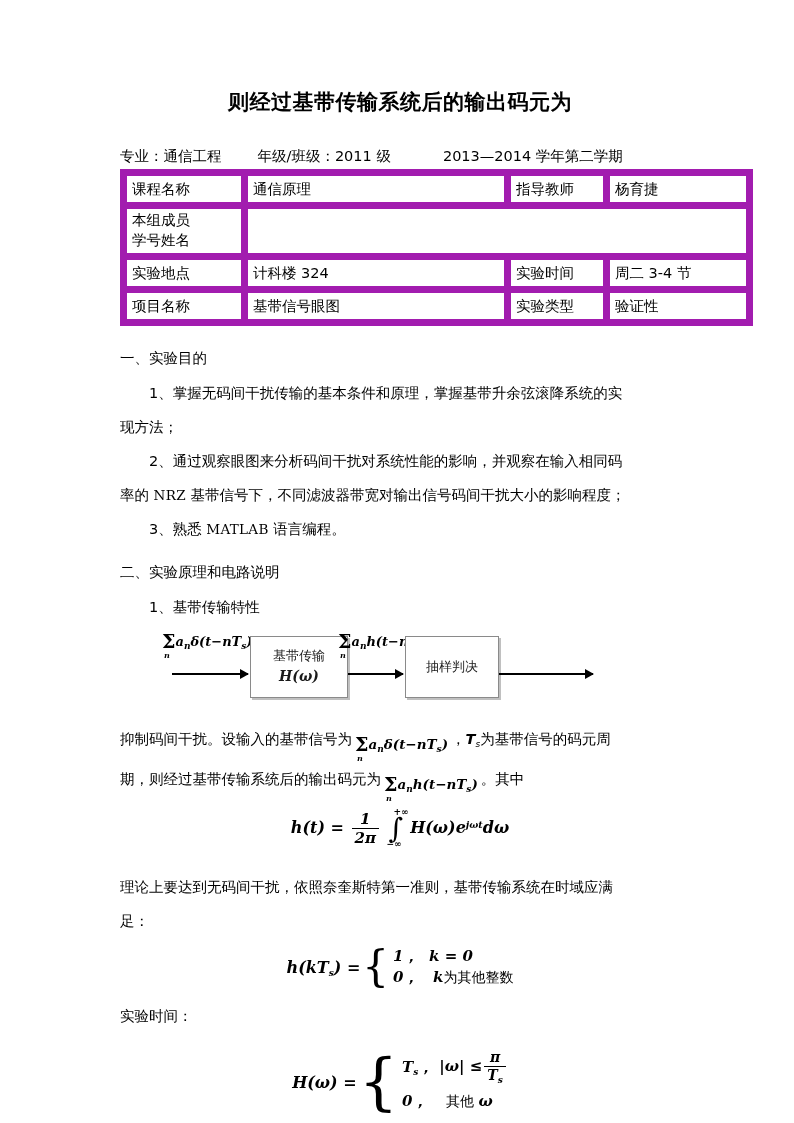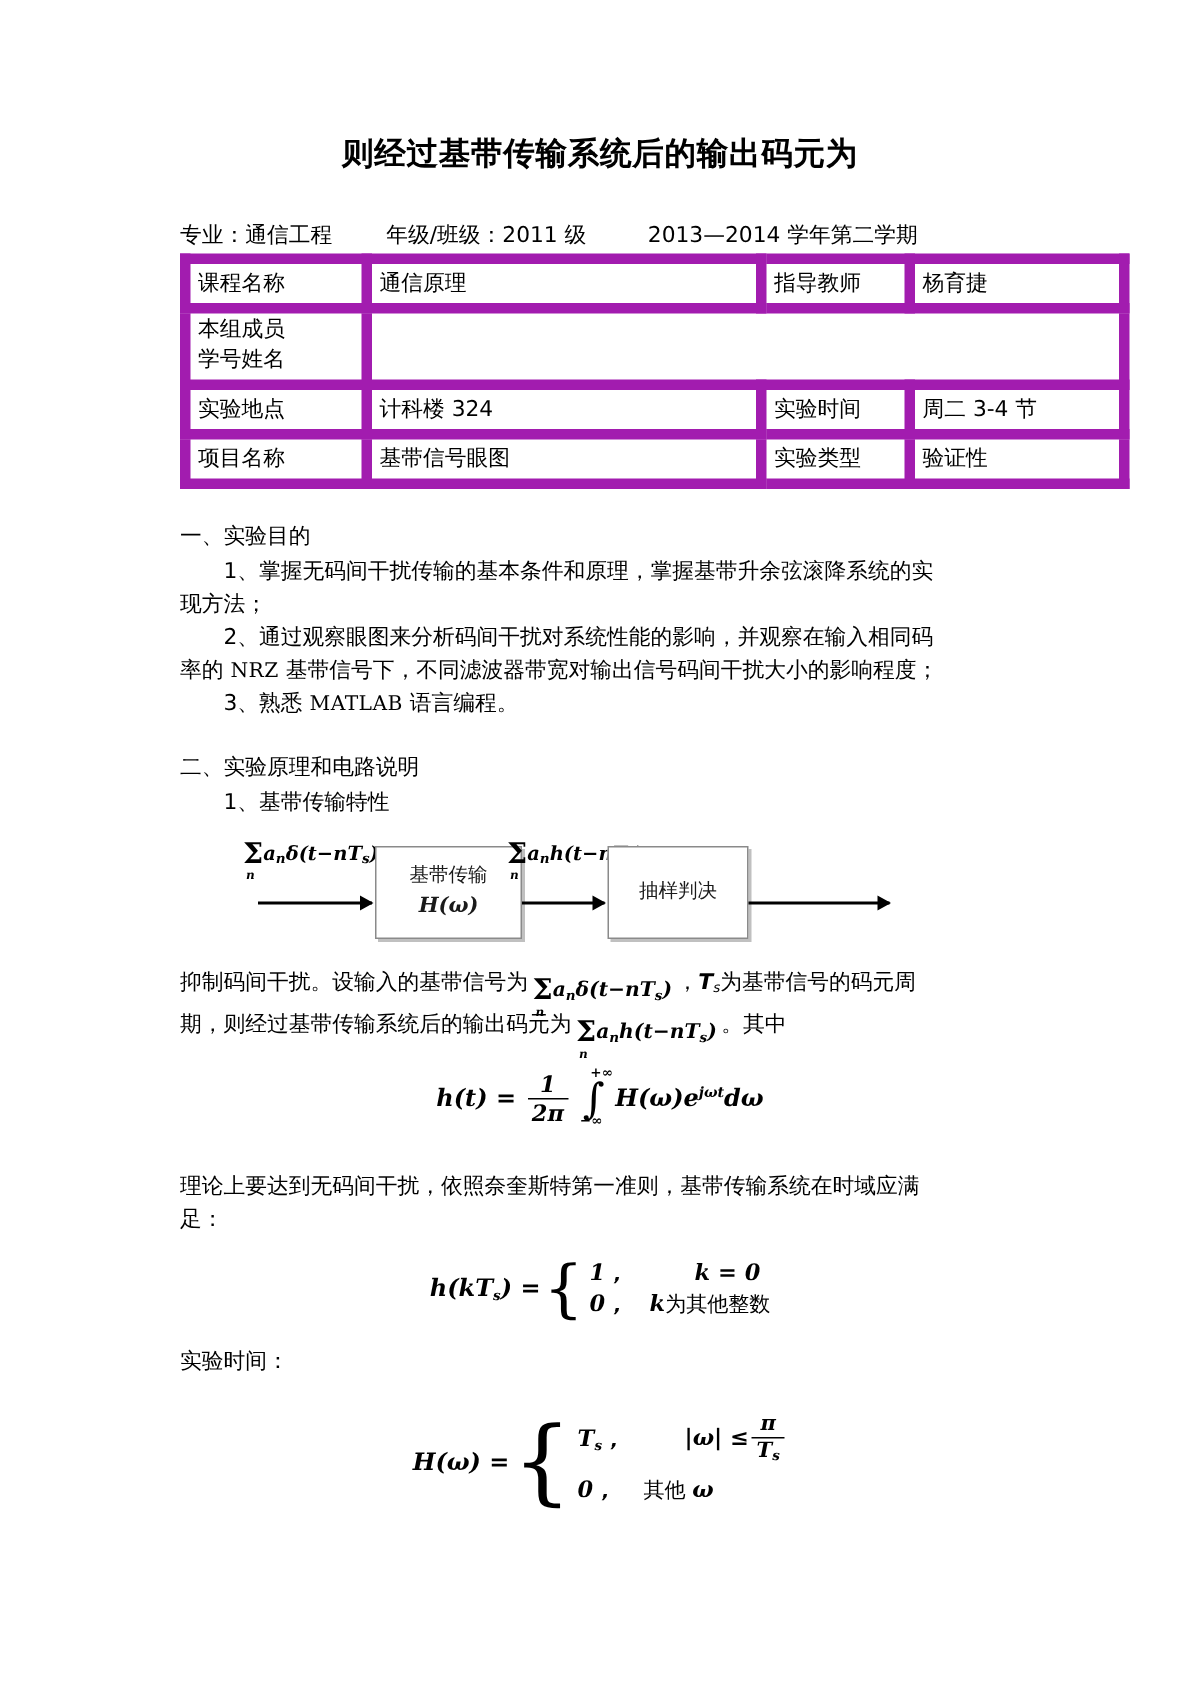--- a/index.html
+++ b/index.html
@@ -44,21 +44,21 @@
   .meta-line {
     margin-top: 32px;
     font-size: 14.5px;
     font-family: "DejaVu Sans", sans-serif;
     display: flex;
     align-items: center;
     white-space: nowrap;
   }
   .meta-major { }
   .meta-grade { margin-left: 36px; }
-  .meta-term  { margin-left: 41px; }
+  .meta-term  { margin-left: 52px; }
 
   
   table.info {
     border-collapse: collapse;
     width: 560px;
     margin-top: 3px;
     font-size: 14.5px;
     font-family: "DejaVu Sans", sans-serif;
     table-layout: fixed;
   }
@@ -84,21 +84,21 @@
     line-height: 1.5;
   }
   .para {
     font-size: 14.5px;
     font-family: "DejaVu Sans", sans-serif;
     line-height: 1.52;
     text-align: justify;
     margin-top: 1px;
   }
   .indent { text-indent: 2em; }
-  .tight { margin-top: 0; }
+  .tight { margin-top: 12px; }
 
   
   .lat {
     font-family: "DejaVu Serif", serif;
     font-size: 13.5px;
     letter-spacing: 0.3px;
   }
 
   
   .diagram {
@@ -244,21 +244,21 @@
     display: flex;
     align-items: center;
     white-space: nowrap;
     line-height: 1.45;
   }
   .case-val { font-size: 15px; font-weight: bold; font-style: italic; min-width: 30px; }
   .case-cond {
     font-size: 15px;
     font-weight: bold;
     font-style: italic;
-    margin-left: 40px;
+    margin-left: 6px;
   }
   .cjk-cond {
     font-family: "DejaVu Sans", sans-serif;
     font-style: normal;
     font-weight: normal;
     font-size: 14px;
   }
   .f-hkt { margin-top: 14px; }
   .f-hw  { margin-top: 22px; }
   .case-row-tall { line-height: 2.0; }

